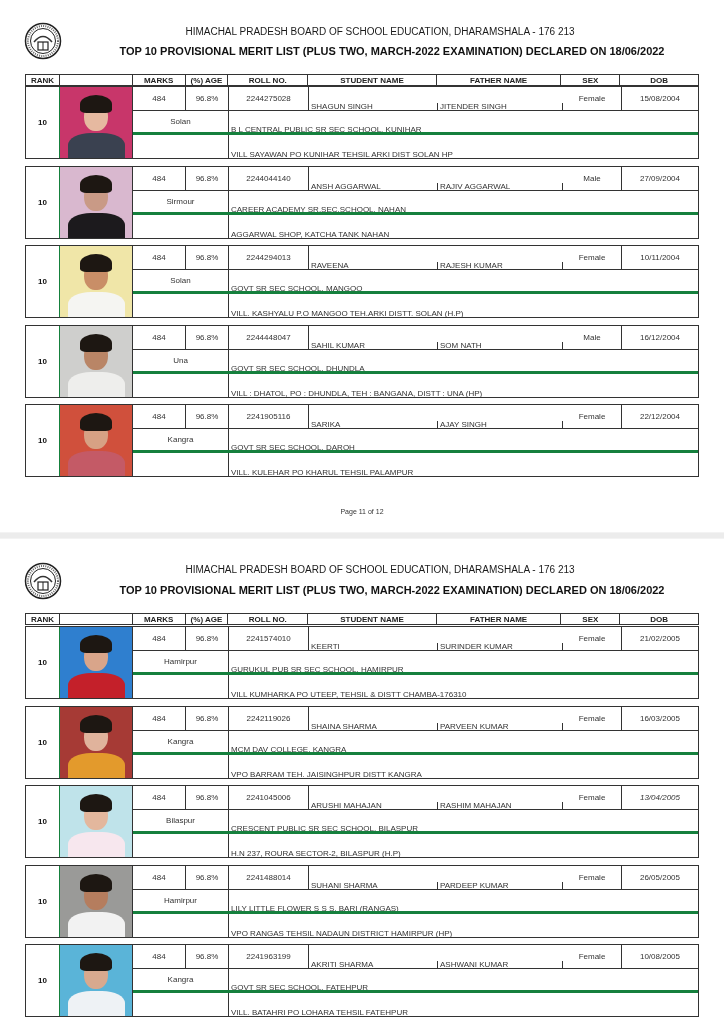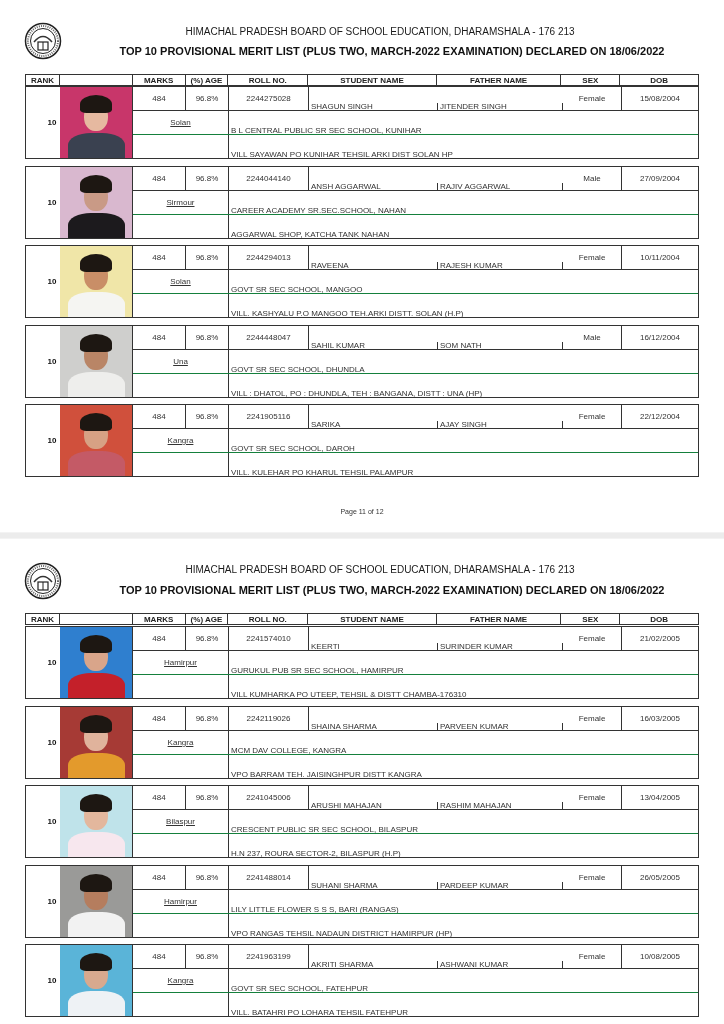--- a/index.html
+++ b/index.html
@@ -20,30 +20,30 @@
   .c-marks { width: 53px; }
   .c-pct { width: 43px; }
   .c-roll { width: 80px; }
   .c-name { width: 129px; text-align: center; }
   .c-father { width: 125px; }
   .c-sex { width: 59px; }
   .c-dob { width: 78px; }
 
   .entry { position: absolute; left: 25px; width: 674px; height: 73px; border: 1px solid #333; box-sizing: border-box;
            background: #fff; font-size: 8px; color: #333; }
-  .entry .rank { position: absolute; left: 12px; top: 0; width: 34px; height: 71px; border-right: 6px solid #15803d; box-sizing: border-box;
+  .entry .rank { position: absolute; left: 0; top: 0; width: 34px; height: 71px; border-right: 1px solid #15803d; box-sizing: border-box;
                  display: flex; align-items: center; justify-content: center; font-weight: bold; font-size: 8px; color: #111; }
   .entry .photo { position: absolute; left: 34px; top: 0; width: 73px; height: 71px; border-right: 1px solid #333; box-sizing: border-box; overflow: hidden; }
   .photo .bg { position: absolute; inset: 0; }
   .photo .face { position: absolute; left: 24px; top: 14px; width: 24px; height: 30px; border-radius: 50% 50% 45% 45%; }
   .photo .hair { position: absolute; left: 20px; top: 8px; width: 32px; height: 18px; border-radius: 50% 50% 20% 20%; background: #1d1712; }
   .photo .body { position: absolute; left: 8px; top: 46px; width: 57px; height: 30px; border-radius: 40% 40% 0 0; }
   .row { position: absolute; left: 107px; right: 0; display: flex; box-sizing: border-box; }
   .row1 { top: 0; height: 24px; border-bottom: 1px solid #333; }
-  .row2 { top: 24px; height: 24px; border-bottom: 1px solid #15803d; text-decoration: underline; }
+  .row2 { top: 24px; height: 24px; border-bottom: 3px solid #15803d; }
   .row3 { top: 48px; height: 23px; }
   .cell { border-right: 1px solid #333; box-sizing: border-box; display: flex; align-items: center; white-space: nowrap; overflow: hidden; }
   .cell.center { justify-content: center; }
   .cell.left { padding-left: 2px; margin-top: 16px; }
   .cell.last { border-right: none; }
   .w-dist { width: 96px; }
   .w-rest { flex: 1; }
   .footer { position: absolute; left: 0; width: 724px; text-align: center; font-size: 7px; color: #333; }
   .sep { position: absolute; left: 0; width: 724px; top: 532px; height: 5px; background: #ececec; border-top: 1px solid #f3f3f3; border-bottom: 1px solid #f3f3f3; }
 </style>
@@ -297,21 +297,21 @@
       <div class="face" style="background: rgb(227, 183, 157);"></div>
       <div class="hair"></div>
     </div>
     <div class="row row1">
       <div class="cell center c-marks">484</div>
       <div class="cell center c-pct">96.8%</div>
       <div class="cell center c-roll">2241045006</div>
       <div class="cell left c-name">ARUSHI MAHAJAN</div>
       <div class="cell left c-father">RASHIM MAHAJAN</div>
       <div class="cell center c-sex">Female</div>
-      <div class="cell center last" style="flex:1;">13/04/2005</div>
+      <div class="cell center last" style="flex:1;font-style:italic;">13/04/2005</div>
     </div>
     <div class="row row2">
       <div class="cell center w-dist">Bilaspur</div>
       <div class="cell left last w-rest">CRESCENT PUBLIC SR SEC SCHOOL, BILASPUR</div>
     </div>
     <div class="row row3">
       <div class="cell w-dist"></div>
       <div class="cell left last w-rest">H.N 237, ROURA SECTOR-2, BILASPUR (H.P)</div>
     </div>
   </div>

